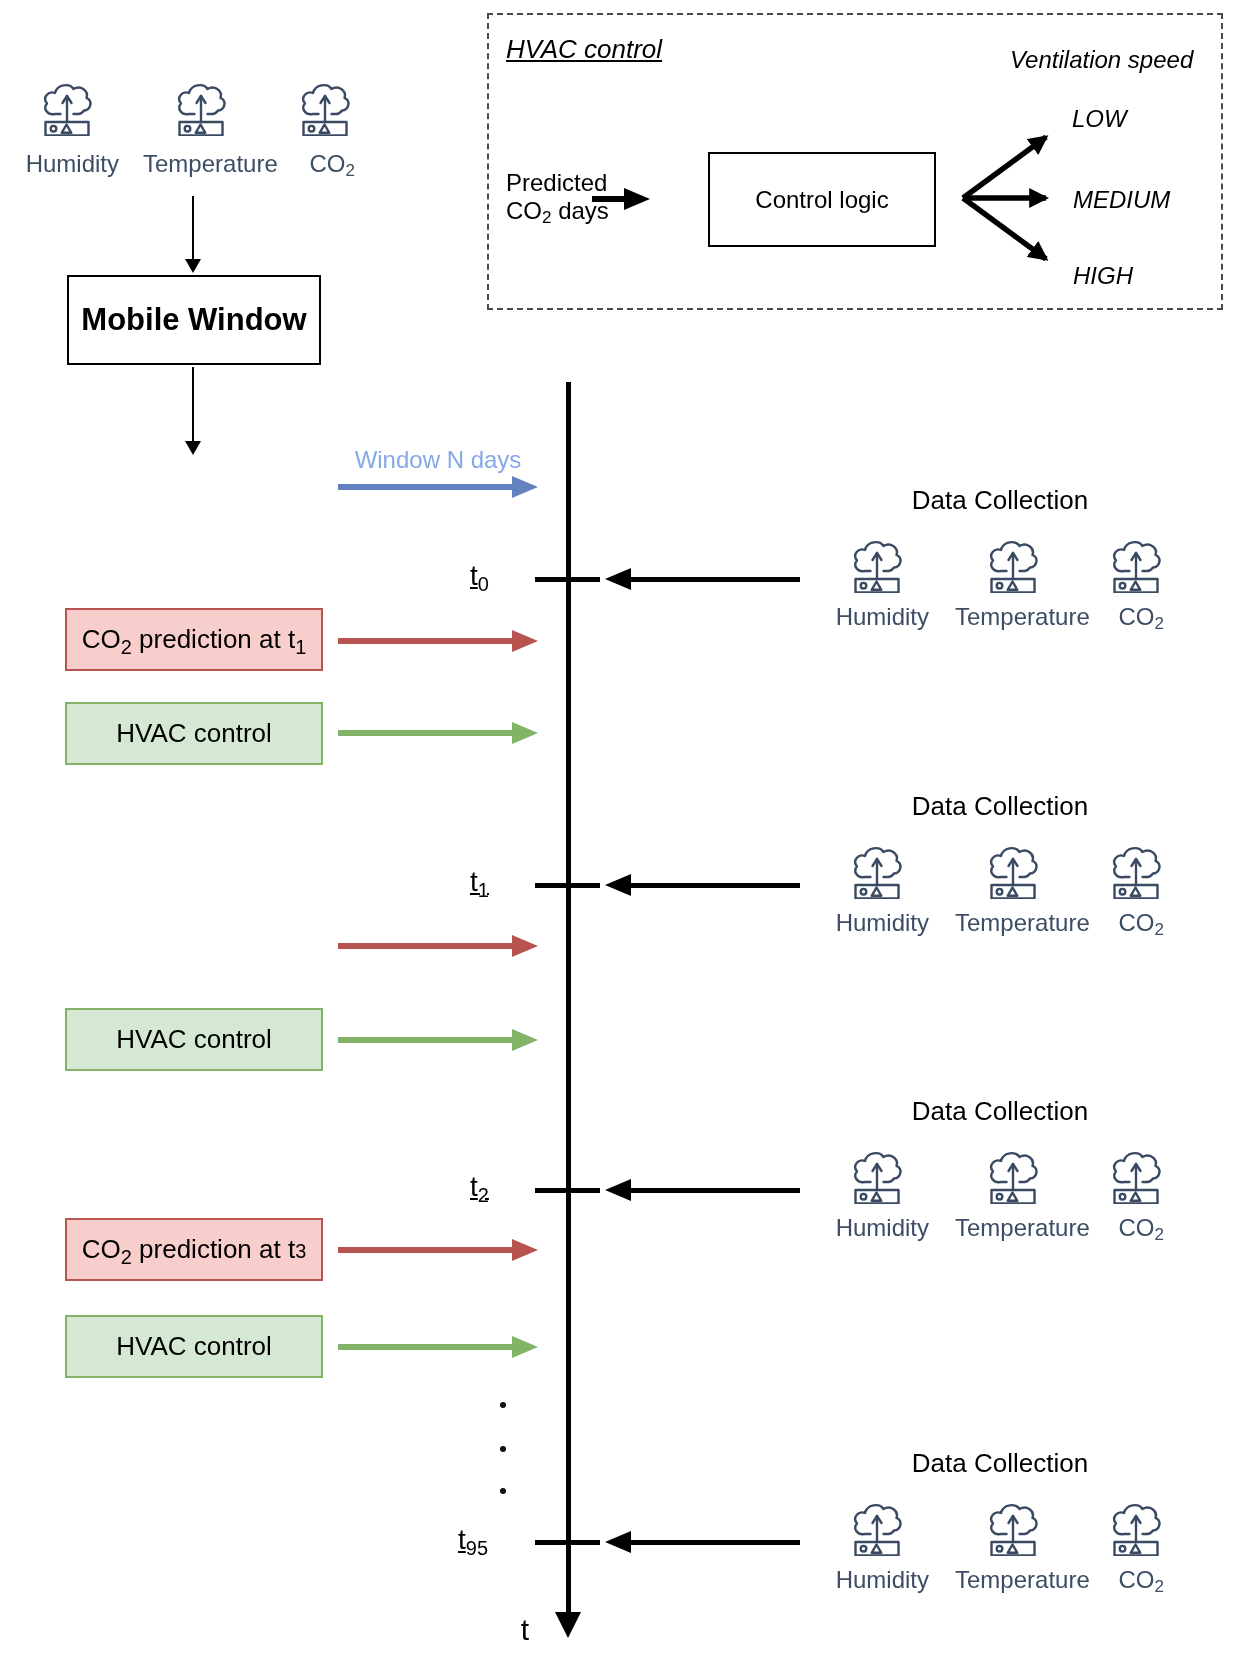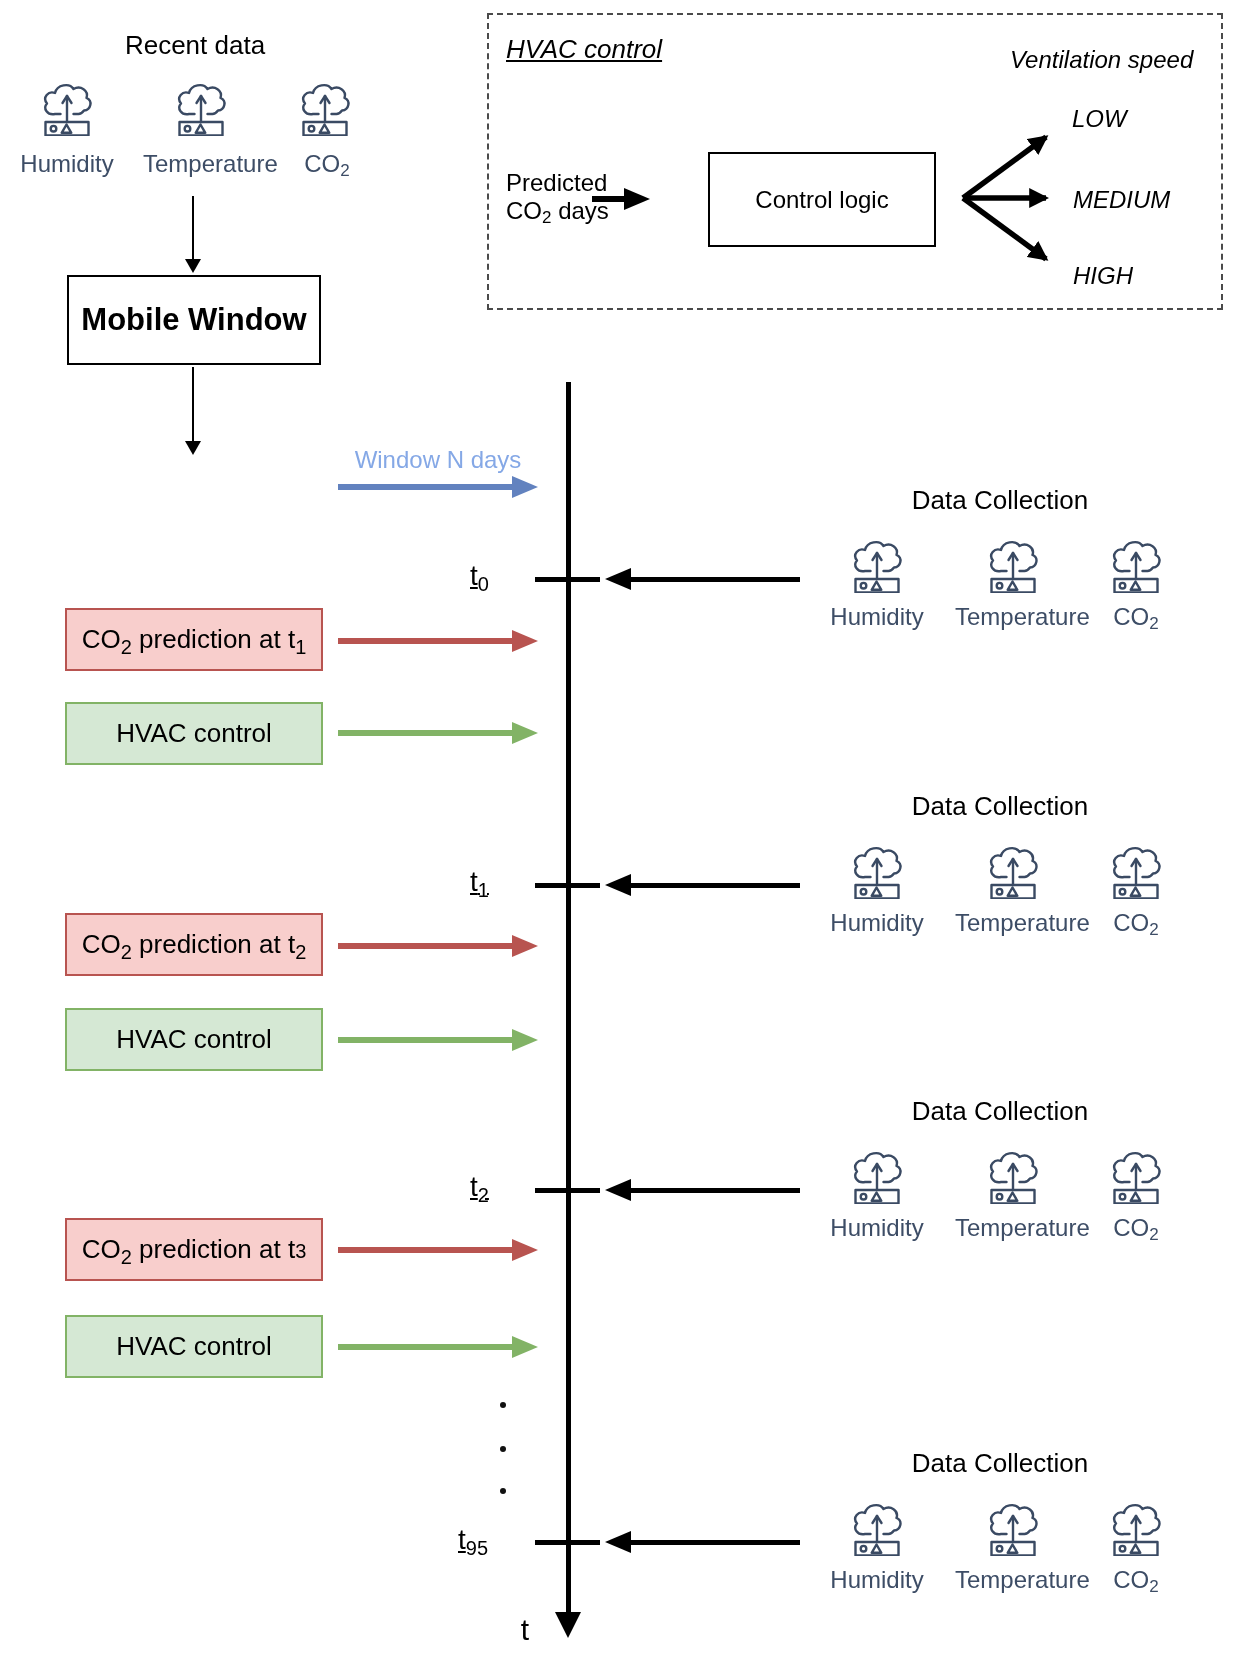--- a/index.html
+++ b/index.html
@@ -18,21 +18,21 @@
   
   .node{position:absolute;display:flex;align-items:center;justify-content:center;box-sizing:border-box;}
   .mobile-window{left:67px;top:275px;width:254px;height:90px;border:2px solid #000;font-size:31px;font-weight:bold;}
   .training{left:65px;top:457px;width:258px;height:60px;border:2px solid var(--blue-stroke);background:var(--blue-fill);font-size:26px;}
   .redbox{left:65px;width:258px;height:63px;border:2px solid var(--red-stroke);background:var(--red-fill);font-size:26px;}
   .greenbox{left:65px;width:258px;height:63px;border:2px solid var(--green-stroke);background:var(--green-fill);font-size:26px;}
   .logicbox{left:708px;top:152px;width:228px;height:95px;border:2px solid #000;font-size:24px;}
 
   .title{font-size:26px;}
   .dc-heading{font-size:26px;}
-  .sensor-label{font-size:24px;color:var(--sensor-label);}
+  .sensor-label{font-size:24px;color:var(--sensor-label);text-align:right;}
   .tick-label{font-size:28px;}
   .axis-label{font-size:30px;}
   .italic{font-style:italic;}
   .underline{text-decoration:underline;}
   sub{font-size:20px;vertical-align:-6px;line-height:0;}
   .sensor-label sub{font-size:17px;vertical-align:-4px;}
   .flat-sub{font-size:20px;vertical-align:baseline;}
   .every-n{font-size:24px;color:var(--every-n);}
   .vent{font-size:24px;}
   .pred-src{font-size:24px;line-height:28px;}
@@ -81,21 +81,20 @@
         <line x1="28" y1="44" x2="28" y2="18" stroke="#3a4a63"></line>
         <line x1="28" y1="18" x2="23.5" y2="25" stroke="#3a4a63"></line>
         <line x1="28" y1="18" x2="32.5" y2="25" stroke="#3a4a63"></line>
         <rect x="6.5" y="44" width="43" height="13.5" stroke="#3a4a63"></rect>
         <circle cx="14.5" cy="50.7" r="2.8" stroke="#3a4a63"></circle>
         <path d="M 27.5 46.5 L 32.3 54.8 L 22.7 54.8 Z" stroke="#3a4a63"></path>
       </g>
     </defs>
   </svg>
 
-  <div class="abs ctr title" style="left:60px;top:30px;width:270px">Recent data</div>
 
   <svg class="abs" style="left:39px;top:78px" width="56" height="58">
       <use href="#sensor-icon"></use>
     </svg>
   <svg class="abs" style="left:173px;top:78px" width="56" height="58">
       <use href="#sensor-icon"></use>
     </svg>
   <svg class="abs" style="left:297px;top:78px" width="56" height="58">
       <use href="#sensor-icon"></use>
     </svg>
@@ -185,23 +184,20 @@
   <div class="arrow-r red" style="left:338px;top:630px;width:200px">
     <div class="shaft"></div>
       <div class="head"></div>
   </div>
   <div class="node greenbox" style="top:702px">HVAC control</div>
   <div class="arrow-r green" style="left:338px;top:722px;width:200px">
     <div class="shaft"></div>
       <div class="head"></div>
   </div>
 
-  <div class="node redbox" style="top:913px">
-    <span><span>CO</span><sub>2</sub><span> prediction at t</span><sub>2</sub></span>
-  </div>
   <div class="arrow-r red" style="left:338px;top:935px;width:200px">
     <div class="shaft"></div>
       <div class="head"></div>
   </div>
   <div class="node greenbox" style="top:1008px">HVAC control</div>
   <div class="arrow-r green" style="left:338px;top:1029px;width:200px">
     <div class="shaft"></div>
       <div class="head"></div>
   </div>
 

